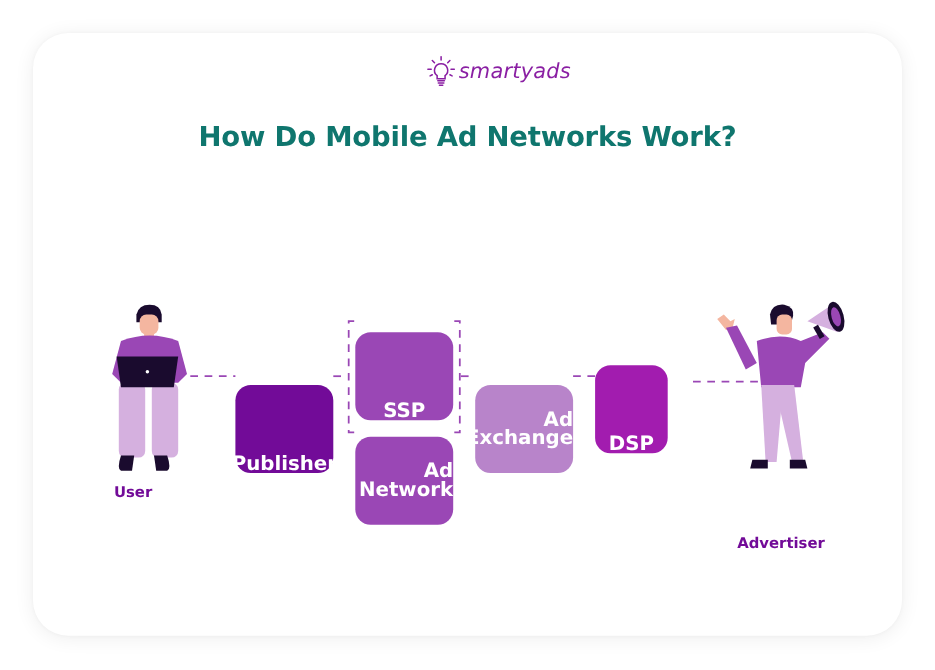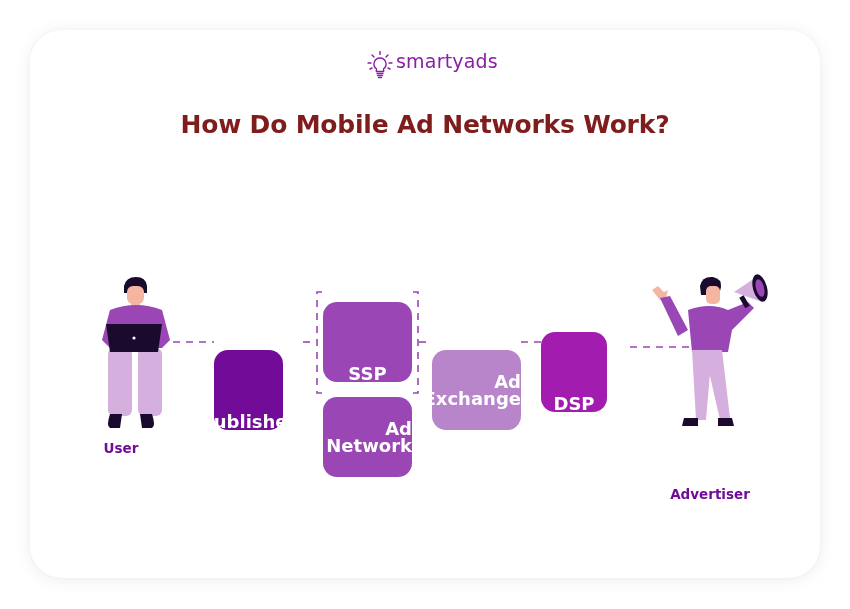--- a/index.html
+++ b/index.html
@@ -6,30 +6,30 @@
   body {
     width: 850px; height: 609px; background: #ffffff; position: relative; overflow: hidden;
     font-family: "Liberation Sans", "DejaVu Sans", sans-serif;
   }
   .card {
     position: absolute; left: 30px; top: 30px; width: 790px; height: 548px;
     background: #ffffff; border-radius: 32px;
     box-shadow: 0 2px 18px rgba(0,0,0,0.07), 0 0 4px rgba(0,0,0,0.03);
   }
   .logo {
-    position: absolute; left: 366px; top: 50px; height: 30px; display: flex; align-items: flex-start;
+    position: absolute; left: 387px; top: 50px; height: 30px; display: flex; align-items: center; font-style: italic;
   }
   .logo svg { width: 28px; height: 30px; }
   .logo-text {
     color: #8a1fa3; font-size: 19px; font-weight: 400; letter-spacing: 0.2px; margin-left: 2px;
     font-family: "DejaVu Sans", sans-serif;
   }
   .title {
     position: absolute; left: 0; width: 850px; top: 110px; text-align: center;
-    color: #7f1d1d; font-size: 25px; font-weight: 700; letter-spacing: -0.2px;
+    color: #0f766e; font-size: 25px; font-weight: 700; letter-spacing: -0.2px;
     font-family: "DejaVu Sans", sans-serif;
   }
   .box {
     position: absolute; border-radius: 14px; display: flex; align-items: flex-end; justify-content: center;
     text-align: center; color: #ffffff; font-weight: 700; font-size: 18px; line-height: 17px;
     font-family: "DejaVu Sans", sans-serif;
     margin-top: 48px;
   }
   .label {
     position: absolute; color: #720b98; font-weight: 700; font-size: 13.5px; text-align: center;
@@ -76,21 +76,21 @@
     <path d="M413 292 h5 v101 h-5"></path>
 
     <line x1="419" y1="342" x2="432" y2="342"></line>
 
     <line x1="521" y1="342" x2="541" y2="342"></line>
 
     <line x1="630" y1="347" x2="698" y2="347"></line>
   </g>
 </svg>
 
-<div class="box" style="left:214px; top:302px; width:69px; height:80px; background:#720b98;">
+<div class="box" style="left:214px; top:302px; width:89px; height:80px; background:#720b98;">
   <span>Publisher</span>
 </div>
 
 <div class="box" style="left:323px; top:254px; width:89px; height:80px; background:#9a47b5;">
   <span>SSP</span>
 </div>
 
 <div class="box" style="left:323px; top:349px; width:89px; height:80px; background:#9a47b5; flex-direction:column;">
   <span>Ad</span>
   <span>Network</span>

